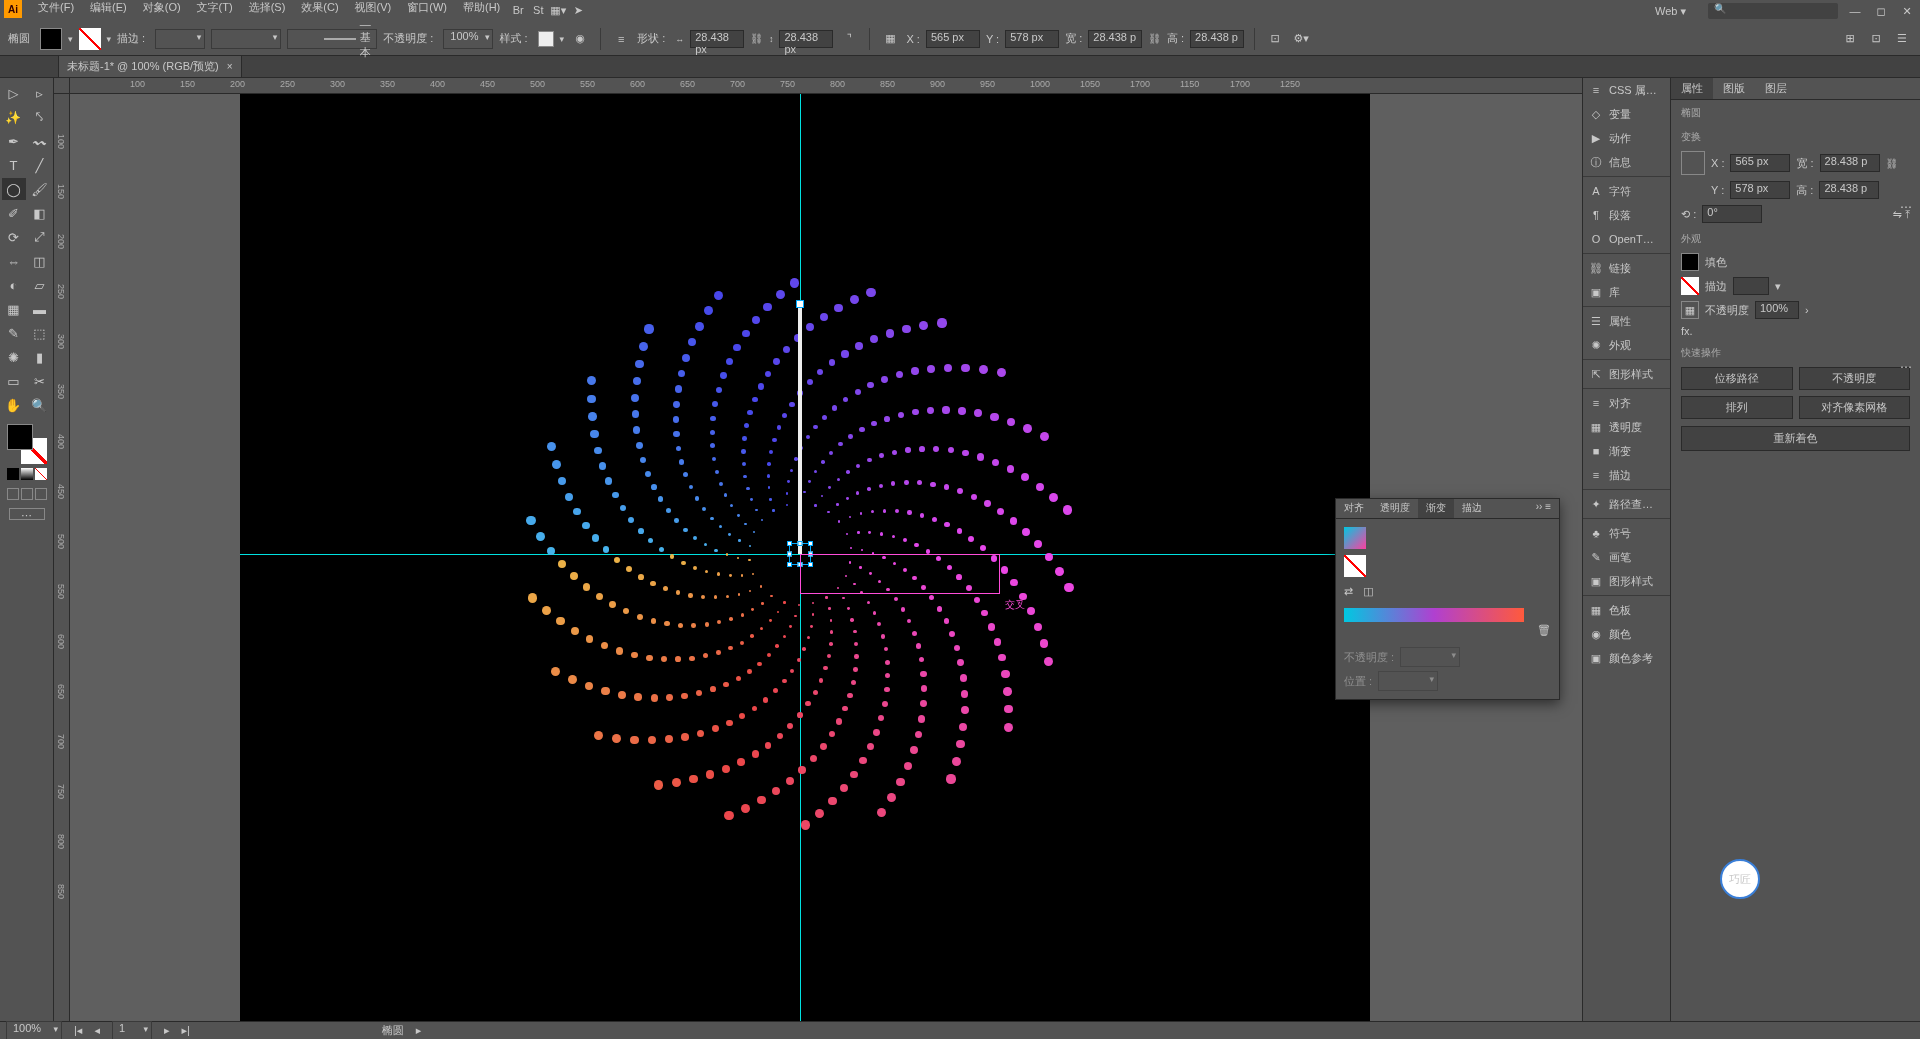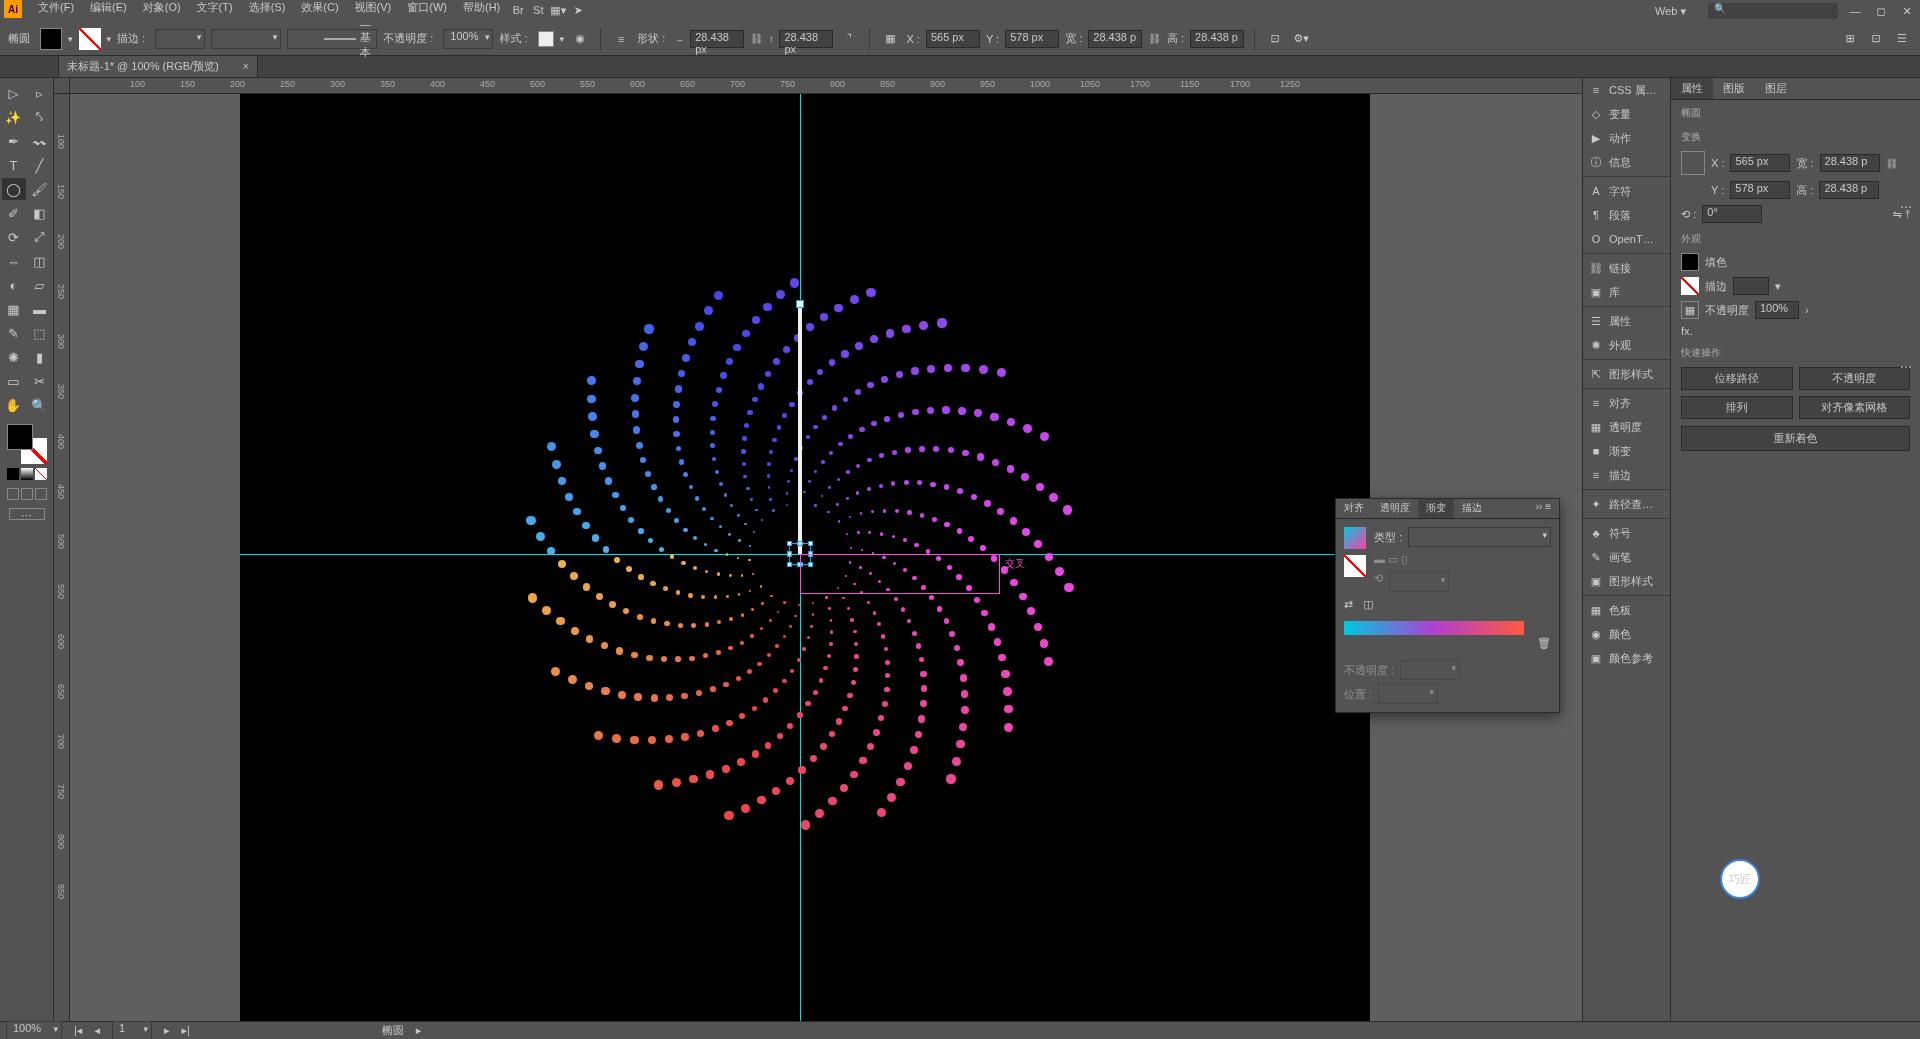--- a/index.html
+++ b/index.html
@@ -23,21 +23,21 @@
 .dropdown { background: #535353; border: 1px solid #3a3a3a; height: 20px; padding: 0 14px 0 6px; position: relative; min-width: 40px; }
 .dropdown::after { content:"▾"; position:absolute; right:3px; top:2px; font-size:9px; }
 .stroke-profile { width: 90px; height: 20px; background: #535353; border:1px solid #3a3a3a; display:flex; align-items:center; justify-content:center;padding-left:36px; }
 .stroke-profile .line { width: 70px; height: 2px; background: #aaa; }
 .num-input { background: #424242; border:1px solid #2a2a2a; width: 54px; height: 18px; padding: 0 4px; }
 .icon-btn { width: 20px; height: 20px; display:flex; align-items:center; justify-content:center; cursor:pointer; }
 .sep { width:1px; height:22px; background:#3a3a3a; margin: 0 4px; }
 
 
 .doctabs { height: 22px; background: #424242; display:flex; align-items:flex-end; padding-left: 58px; border-bottom: 1px solid #2a2a2a; }
-.doctab { background: #535353; padding: 3px 8px; border: 1px solid #2a2a2a; border-bottom: none; display:flex; align-items:center; gap:24px; }
+.doctab { background: #535353; padding: 3px 8px; border: 1px solid #2a2a2a; border-bottom: none; display:flex; align-items:center; gap:8px; }
 .doctab .close { font-size:10px; }
 
 
 .main { display:flex; height: calc(100% - 22px - 34px - 22px - 18px); }
 
 
 .toolbox { width: 54px; background: #535353; border-right:1px solid #2a2a2a; display:flex; flex-direction:column; align-items:center; padding-top:4px; }
 .tool-grid { display:grid; grid-template-columns: 24px 24px; gap:2px; }
 .tool { width:24px; height:22px; display:flex; align-items:center; justify-content:center; font-size:13px; cursor:pointer; }
 .tool.sel { background:#333; }
@@ -769,21 +769,21 @@
           <div class="h" style="left:-3px;top:-3px"></div>
             <div class="h" style="right:-3px;top:-3px"></div>
           <div class="h" style="left:-3px;bottom:-3px"></div>
             <div class="h" style="right:-3px;bottom:-3px"></div>
           <div class="h" style="left:50%;top:-3px;transform:translateX(-50%)"></div>
           <div class="h" style="left:50%;bottom:-3px;transform:translateX(-50%)"></div>
           <div class="h" style="top:50%;left:-3px;transform:translateY(-50%)"></div>
           <div class="h" style="top:50%;right:-3px;transform:translateY(-50%)"></div>
         </div>
         <div class="pink-box" style="left:560px; top:460px; width:200px; height:40px"></div>
-        <div class="pink-label" style="left:765px; top:463px">交叉</div>
+        <div class="pink-label" style="left:765px; top:504px">交叉</div>
       </div>
     </div>
   </div>
 
   <div class="dock-strip" id="dock-strip">
       <div class="dock-item">
         <span class="ico">≡</span>
         <span>CSS 属…</span>
       </div>
       <div class="dock-item">
@@ -956,33 +956,20 @@
     <div class="ft on">渐变</div>
     <div class="ft">描边</div>
     <div class="ft" style="margin-left:auto">›› ≡</div>
   </div>
   <div class="body">
     <div style="display:flex;gap:8px;align-items:flex-start">
       <div>
         <div class="gradient-swatch"></div><br>
         <div class="no-swatch"></div>
       </div>
-      <div style="flex:1">
-        <div style="display:flex;align-items:center;gap:6px">
-          <span>类型 :</span>
-          <div class="dropdown" style="flex:1"></div>
-        </div>
-        <div style="display:flex;gap:6px;margin-top:6px;opacity:0.5">
-          <span>▬ ▭ ▯</span>
-        </div>
-        <div style="display:flex;gap:6px;margin-top:6px;opacity:0.5">
-          <span>⟲</span>
-            <div class="dropdown" style="width:60px"></div>
-        </div>
-      </div>
     </div>
     <div style="display:flex;gap:10px;margin-top:6px">
       <span>⇄</span>
       <span>◫</span>
     </div>
     <div class="gradient-bar"></div>
     <div style="display:flex;justify-content:flex-end;margin-top:2px">
       <span>🗑</span>
     </div>
     <div style="margin-top:10px;opacity:0.5">

